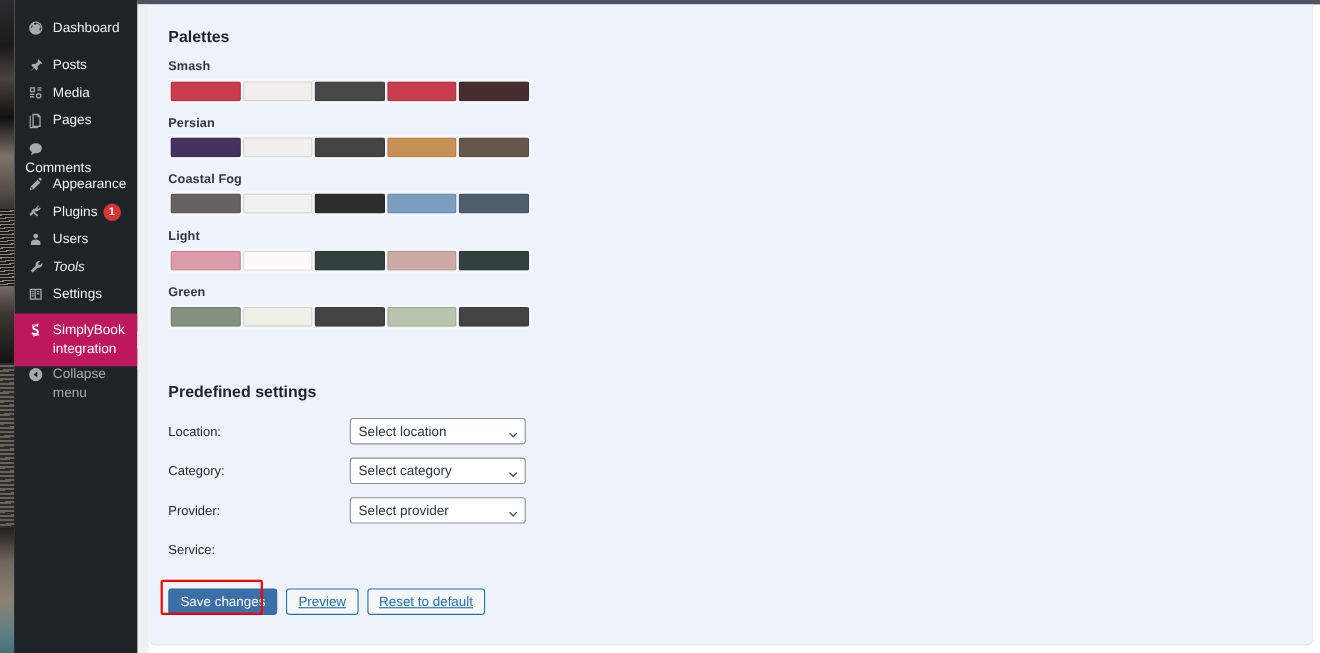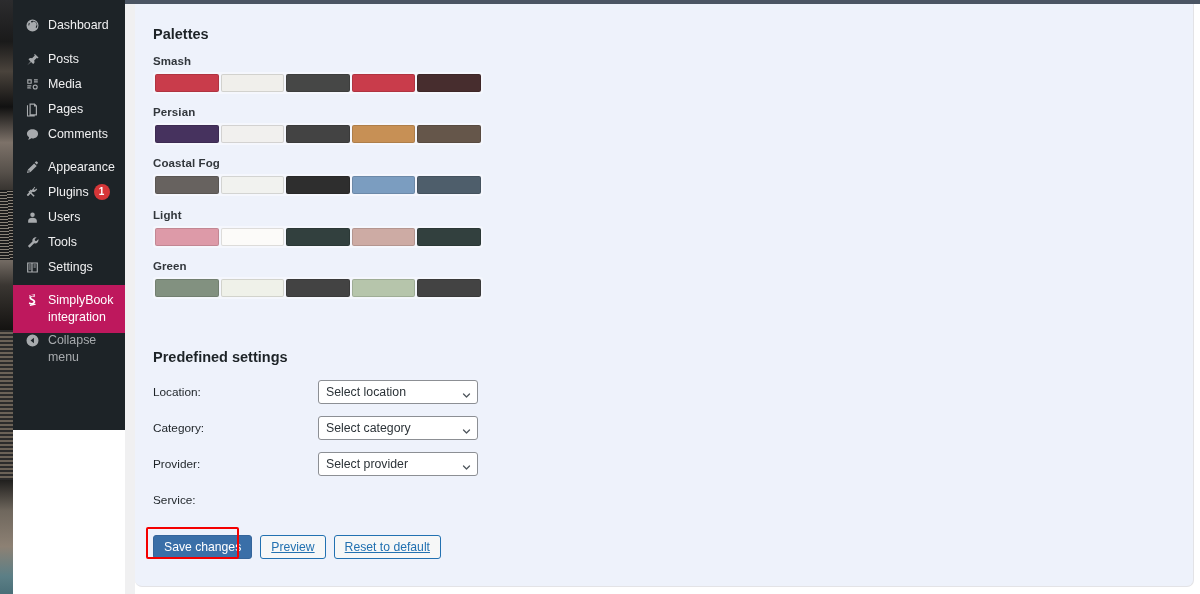--- a/index.html
+++ b/index.html
@@ -24,21 +24,21 @@
         #2c2c2e 0%, #1a1a1a 7%, #4a433c 12%, #111 18%,
         #7d7269 24%, #56504a 29%, #23211f 34%,
         #8c8279 42%, #3a3632 48%, #12110f 56%,
         #0d0d0d 66%, #3b362f 72%, #141414 80%,
         #6f675d 86%, #8d8174 92%, #5c7f86 97%, #4a6f78 100%);
     overflow: hidden;
   }
 
   
   .adminmenu {
-    position: absolute; left: 13px; top: 0; width: 112px; height: 430px;
+    position: absolute; left: 13px; top: 0; width: 112px; height: 594px;
     background: #1d2327; color: #f0f0f1;
   }
   .menu-item {
     position: relative; display: flex; align-items: flex-start;
     padding: 7px 0 7px 10px; font-size: 12.4px; line-height: 17px;
     color: #f0f0f1; cursor: pointer; min-height: 31px;
   }
   .menu-item .mi-ico {
     width: 18px; min-width: 18px; height: 17px; margin-right: 7px;
     display: flex; align-items: center; justify-content: center;
@@ -179,21 +179,21 @@
           <span class="mi-label">Media</span>
         </div>
         <div class="menu-item" style="position: absolute; left: 0px; right: 0px; top: 94px; justify-content: flex-end;">
           <span class="mi-ico">
             <svg width="15" height="15" viewBox="0 0 20 20" fill="currentColor">
               <path d="M6 2h7l3 3v13H6V2zm1.6 1.6v12.8h6.8V6h-2.4V3.6H7.6zM4 4.4V18h9v1.4H2.6V4.4z"></path>
             </svg>
           </span>
           <span class="mi-label">Pages</span>
         </div>
-        <div class="menu-item" style="position: absolute; left: 0px; right: 0px; top: 119px;">
+        <div class="menu-item" style="position: absolute; left: 0px; right: 0px; top: 119px; flex-direction: column;">
           <span class="mi-ico">
             <svg width="15" height="15" viewBox="0 0 20 20" fill="currentColor">
               <path d="M10 3C5.9 3 2.6 5.6 2.6 8.9c0 1.9 1.1 3.6 2.9 4.7-.1 1-.6 2.2-1.5 3.4 1.8-.3 3.3-1.2 4.2-2 .6.1 1.2.2 1.8.2 4.1 0 7.4-2.7 7.4-6.3S14.1 3 10 3z"></path>
             </svg>
           </span>
           <span class="mi-label">Comments</span>
         </div>
         <div class="menu-item" style="position: absolute; left: 0px; right: 0px; top: 152px;">
           <span class="mi-ico">
             <svg width="15" height="15" viewBox="0 0 20 20" fill="currentColor">
@@ -211,21 +211,21 @@
           <span class="mi-label">Plugins<span class="badge">1</span></span>
         </div>
         <div class="menu-item" style="position: absolute; left: 0px; right: 0px; top: 202px; justify-content: flex-end;">
           <span class="mi-ico">
             <svg width="15" height="15" viewBox="0 0 20 20" fill="currentColor">
               <path d="M10 3.2a3 3 0 100 6 3 3 0 000-6zm0 7.2c-3.2 0-5.8 1.7-5.8 3.8V17h11.6v-2.8c0-2.1-2.6-3.8-5.8-3.8z"></path>
             </svg>
           </span>
           <span class="mi-label">Users</span>
         </div>
-        <div class="menu-item" style="position: absolute; left: 0px; right: 0px; top: 227px;">
+        <div class="menu-item" style="position: absolute; left: 0px; right: 0px; top: 227px; font-style: italic;">
           <span class="mi-ico">
             <svg width="15" height="15" viewBox="0 0 20 20" fill="currentColor">
               <path d="M15.6 3.1a4.6 4.6 0 00-5.7 5.7l-6 6 2.3 2.3 6-6a4.6 4.6 0 005.7-5.7l-2.6 2.6-2-.3-.3-2z"></path>
             </svg>
           </span>
           <span class="mi-label">Tools</span>
         </div>
         <div class="menu-item" style="position: absolute; left: 0px; right: 0px; top: 252px;">
           <span class="mi-ico">
             <svg width="15" height="15" viewBox="0 0 20 20" fill="currentColor">

